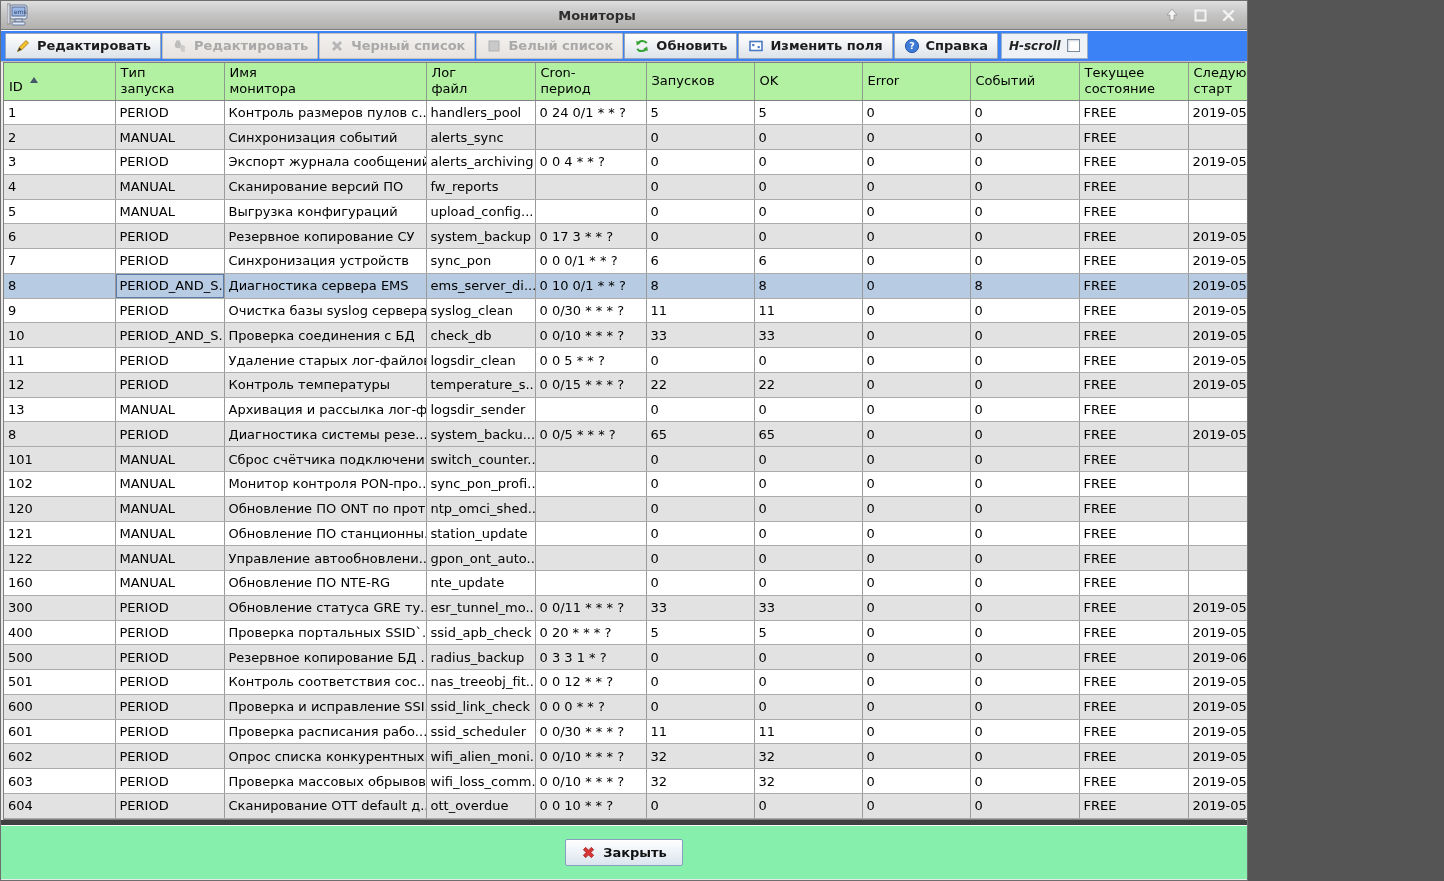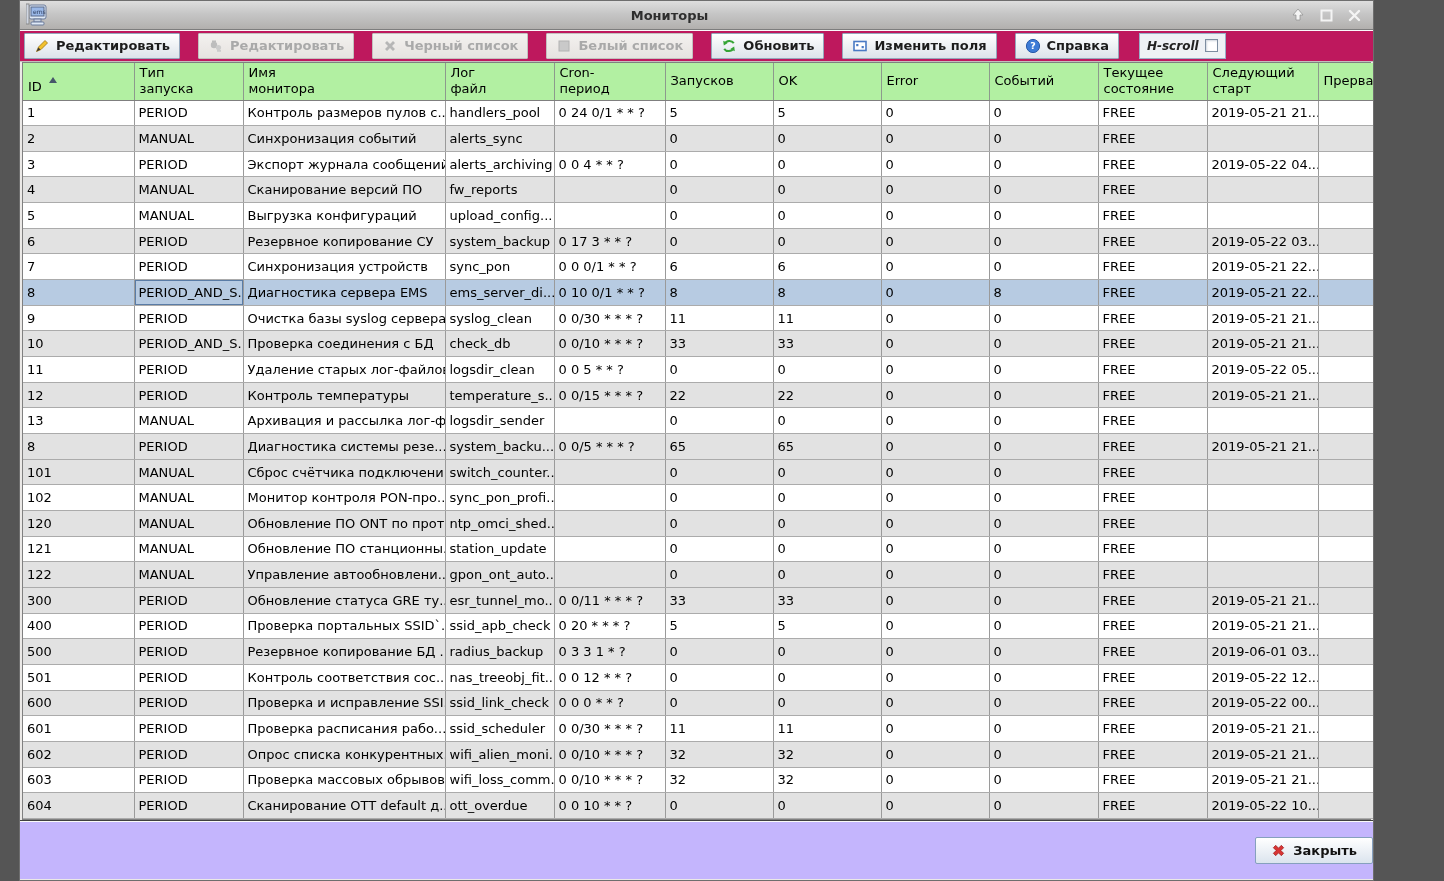--- a/index.html
+++ b/index.html
@@ -1,38 +1,38 @@
 <!DOCTYPE html>
 <html><head>
 <meta charset="utf-8">
 <style>
   * { box-sizing: border-box; margin: 0; padding: 0; }
   html,body { background:#555; }
   body { font-family:"DejaVu Sans","Liberation Sans",sans-serif; }
 
   .window {
-    position:relative; width:1355px; height:881px;
-    border:1px solid #6e6e6e; background:#ebe9e7; overflow:hidden;margin-left:19px;
+    position:relative; width:1248px; height:881px;
+    border:1px solid #6e6e6e; background:#ebe9e7; overflow:hidden;
   }
 
   
   .titlebar {
     height:29px; display:flex; align-items:center; padding:0 6px;
     background:linear-gradient(#dedede 0%, #c6c6c6 45%, #b2b0ae 100%);
     border-bottom:1px solid #7d7d7d;
   }
   .app-icon { width:24px; height:24px; display:inline-flex; align-items:center; }
   .window-title { flex:1; text-align:center; font-size:13px; font-weight:bold; color:#2e2e2e; }
   .win-controls { display:flex; gap:10px; align-items:center; padding-right:4px; }
   .wc { width:18px; height:18px; display:inline-flex; align-items:center; justify-content:center; cursor:default; }
 
   
   .toolbar {
-    height:32px; display:flex; align-items:center; padding:0 4px; gap:18px;
-    background:#be185d; border-bottom:1px solid #c2bfbc;
+    height:32px; display:flex; align-items:center; padding:0 4px; gap:1px;
+    background:#3b82f6; border-bottom:1px solid #c2bfbc;
     box-shadow: inset 0 1px 0 #fafafa;
   }
   .tbtn {
     height:26px; display:inline-flex; align-items:center; gap:6px; padding:0 9px;
     font-family:inherit; font-size:13px; font-weight:bold; color:#1c1c1c;
     background:linear-gradient(#ffffff, #dde3ea);
     border:1px solid #96a7bc; border-radius:1px; cursor:default;
   }
   .tbtn.disabled {
     color:#a9a9a9; background:linear-gradient(#f3f1ef,#e6e3e0); border-color:#c3c1bf;
@@ -101,22 +101,22 @@
     position:absolute; top:0; left:0; right:0; bottom:2px;
     background:linear-gradient(90deg, #dbe6f3, #b9c9dd);
     border:1px solid #6a88ac; border-radius:1px;
     display:flex; align-items:center; justify-content:center;
   }
   .sb-grip { width:8px; height:8px;
     background:repeating-linear-gradient(#7a8ea8 0 1px, transparent 1px 3px); }
 
   
   .bottom-panel {
-    height:59px; display:flex; align-items:center; justify-content:flex-end;
-    background:#c4b5fd; border-top:1px solid #404040; box-shadow: inset 0 1px 0 #fbfbfa;
+    height:59px; display:flex; align-items:center; justify-content:center;
+    background:#86efac; border-top:5px solid #404040; box-shadow: inset 0 1px 0 #fbfbfa;
   }
   .close-btn {
     height:27px; display:inline-flex; align-items:center; gap:7px; padding:0 15px;
     font-family:inherit; font-size:13px; font-weight:bold; color:#111;
     background:linear-gradient(#ffffff,#dbe4ee);
     border:1px solid #86a0be; border-radius:2px; cursor:default;
   }
 </style>
 </head>
 <body>
@@ -585,20 +585,37 @@
               <td class="col-ok">0</td>
               <td class="col-error">0</td>
               <td class="col-events">0</td>
               <td class="col-state">FREE</td>
               <td class="col-next"></td>
               <td class="col-interrupt"></td>
               <td class="col-run"><span class="play">
                   <span class="play-tri"></span>
                 </span></td>
             </tr>
+            <tr class="odd">
+              <td class="col-id">160</td>
+              <td class="col-type">MANUAL</td>
+              <td class="col-name">Обновление ПО NTE-RG</td>
+              <td class="col-log">nte_update</td>
+              <td class="col-cron"></td>
+              <td class="col-starts">0</td>
+              <td class="col-ok">0</td>
+              <td class="col-error">0</td>
+              <td class="col-events">0</td>
+              <td class="col-state">FREE</td>
+              <td class="col-next"></td>
+              <td class="col-interrupt"></td>
+              <td class="col-run"><span class="play">
+                  <span class="play-tri"></span>
+                </span></td>
+            </tr>
             <tr class="even">
               <td class="col-id">300</td>
               <td class="col-type">PERIOD</td>
               <td class="col-name">Обновление статуса GRE ту...</td>
               <td class="col-log">esr_tunnel_mo...</td>
               <td class="col-cron">0 0/11 * * * ?</td>
               <td class="col-starts">33</td>
               <td class="col-ok">33</td>
               <td class="col-error">0</td>
               <td class="col-events">0</td>

